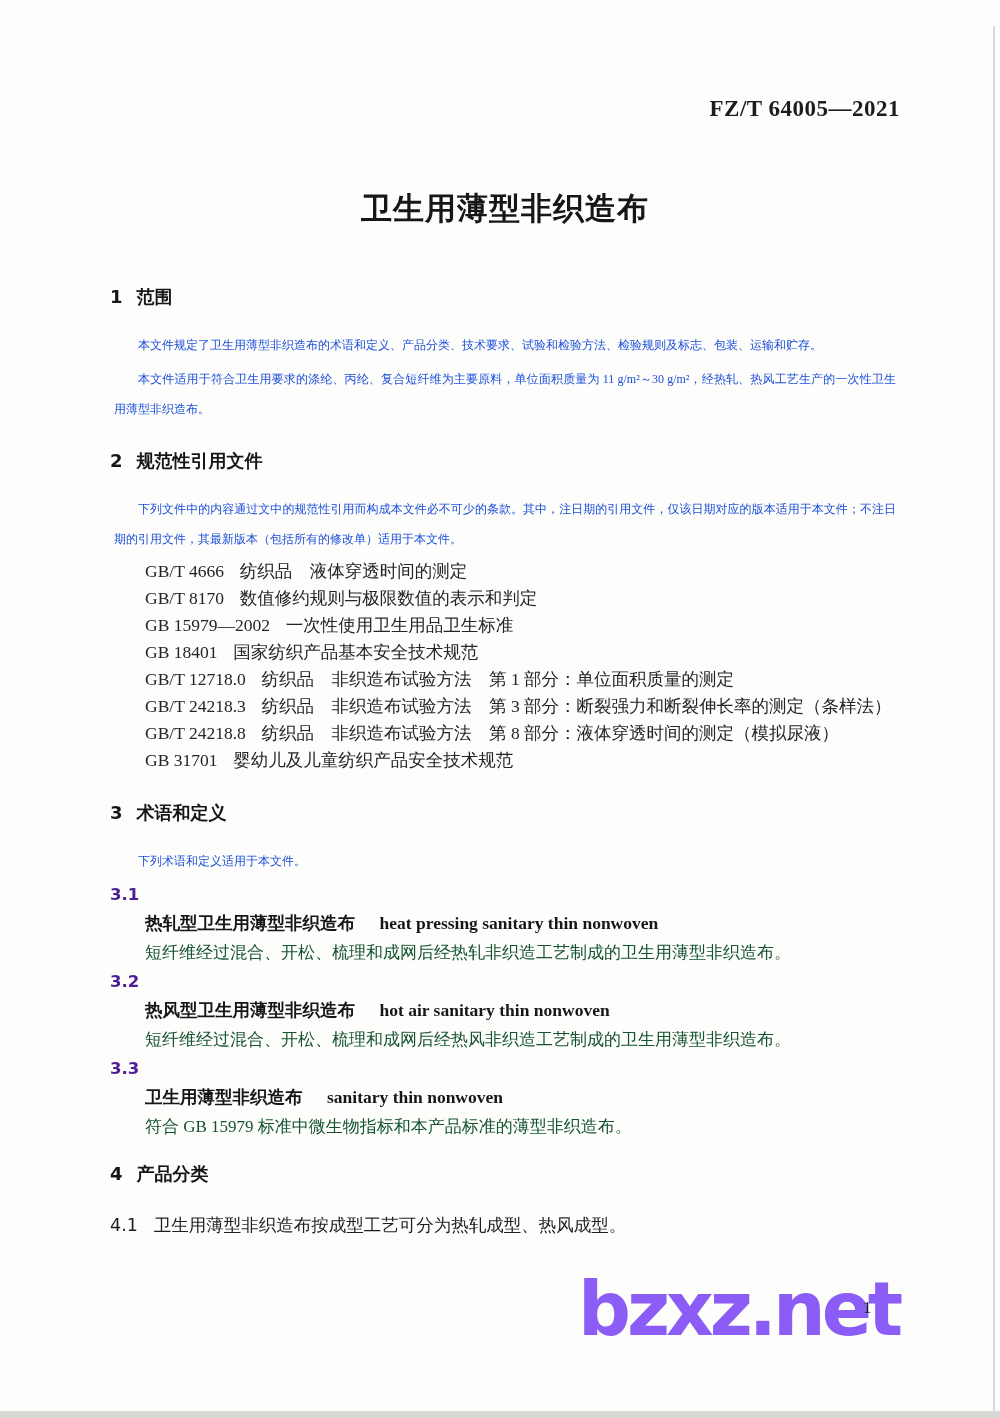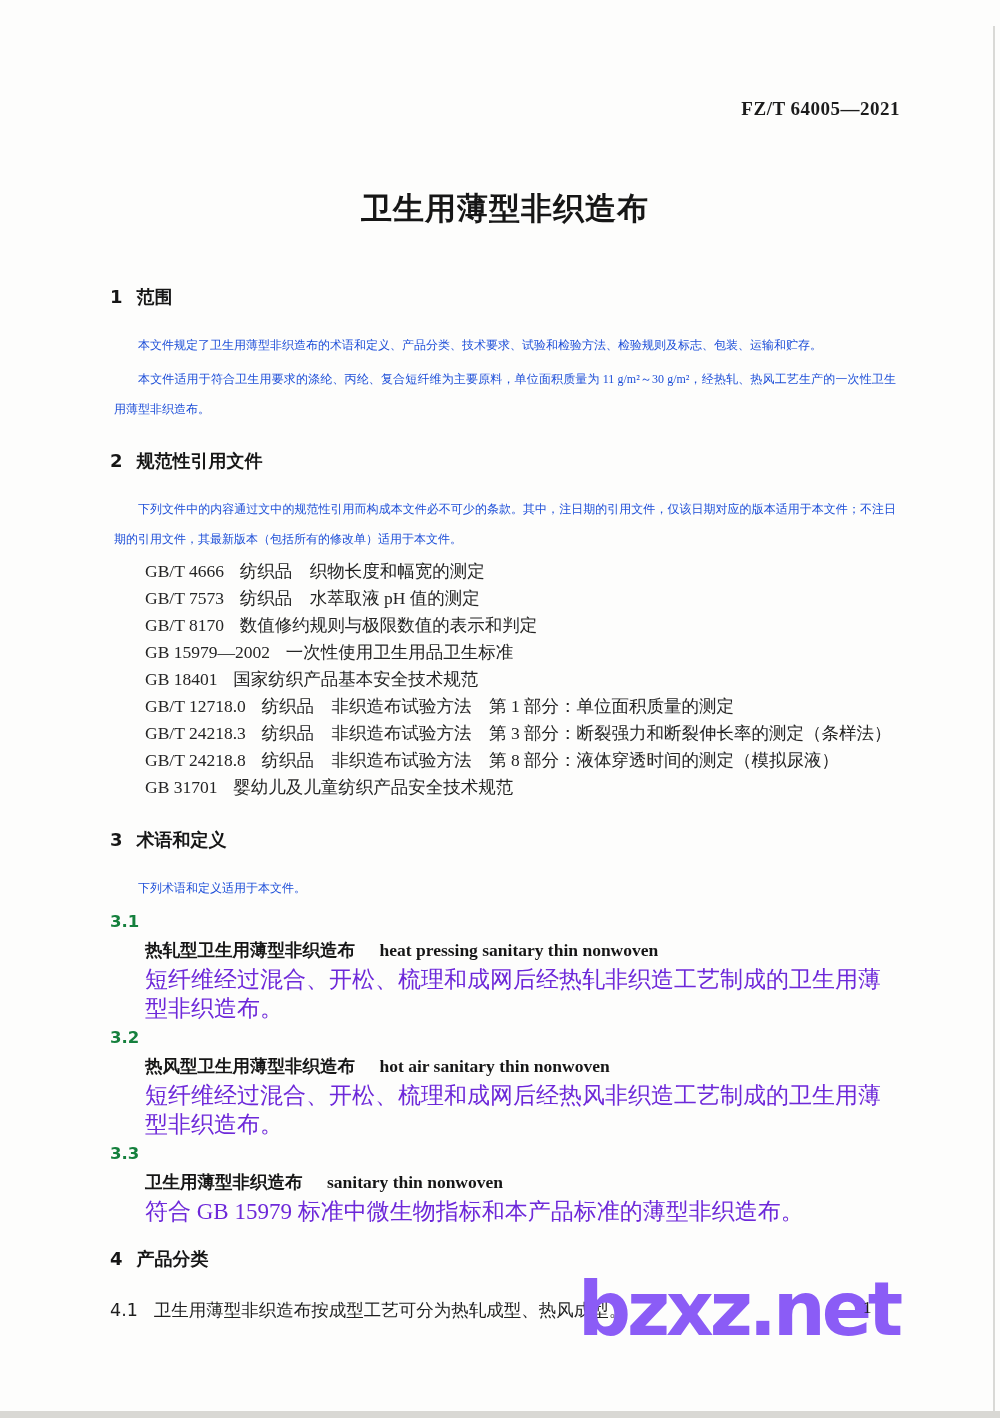--- a/index.html
+++ b/index.html
@@ -11,21 +11,21 @@
     font-family:"Liberation Serif","DejaVu Serif",serif;
     overflow:hidden;
   }
   .content { padding:0 100px 0 110px; }
 
   .doc-code {
     padding-top:98px;
     text-align:right;
     font-family:"Liberation Serif","DejaVu Serif",serif;
     font-weight:700;
-    font-size:19px;
+    font-size:23px;
     line-height:22px;
     letter-spacing:0.5px;
     color:#1c1c1c;
   }
 
   .doc-title {
     margin-top:68px;
     text-align:center;
     font-family:"DejaVu Sans","Liberation Sans",sans-serif;
     font-weight:700;
@@ -63,42 +63,42 @@
   .ref-list { margin-top:4px; padding-left:35px; }
   .ref-line { font-size:17.5px; line-height:27px; color:#242424; white-space:nowrap; }
   .ref-code { margin-right:0.9em; }
 
   .terms { margin-top:2px; }
   .term-num {
     font-family:"DejaVu Sans","Liberation Sans",sans-serif;
     font-weight:600;
     font-size:16.5px;
     line-height:29px;
-    color:#15803d;
+    color:#4c1d95;
   }
   .term-line {
     padding-left:35px;
     font-size:17.5px;
     line-height:29px;
     font-weight:700;
   }
   .term-zh {
     font-family:"DejaVu Sans","Liberation Sans",sans-serif;
     color:#161616;
     margin-right:1.4em;
   }
   .term-en {
     font-family:"Liberation Serif","DejaVu Serif",serif;
     color:#161616;
   }
   .term-def {
     padding-left:35px;
-    font-size:23px;
-    line-height:29px;
-    color:#6d28d9;
+    font-size:17px;
+    line-height:29px;
+    color:#14532d;
   }
 
   .clause {
     margin-top:24px;
     font-family:"DejaVu Sans","Liberation Sans",sans-serif;
     font-size:17.5px;
     line-height:29px;
     color:#1e1e1e;
   }
   .clause-num { font-weight:400; margin-right:16px; }
@@ -149,22 +149,21 @@
     <h2 class="sec-h mt-s1"><span class="sec-num">1</span><span>范围</span></h2>
 
     <p class="para">本文件规定了卫生用薄型非织造布的术语和定义、产品分类、技术要求、试验和检验方法、检验规则及标志、包装、运输和贮存。</p>
     <p class="para">本文件适用于符合卫生用要求的涤纶、丙纶、复合短纤维为主要原料，单位面积质量为 11 g/m²～30 g/m²，经热轧、热风工艺生产的一次性卫生用薄型非织造布。</p>
 
     <h2 class="sec-h mt-s2"><span class="sec-num">2</span><span>规范性引用文件</span></h2>
 
     <p class="para">下列文件中的内容通过文中的规范性引用而构成本文件必不可少的条款。其中，注日期的引用文件，仅该日期对应的版本适用于本文件；不注日期的引用文件，其最新版本（包括所有的修改单）适用于本文件。</p>
 
     <div class="ref-list">
-      <div class="ref-line"><span class="ref-code">GB/T 4666</span><span>纺织品　织物长度和幅宽的测定</span></div>
-      <div class="ref-line"><span class="ref-code">GB/T 7573</span><span>纺织品　水萃取液 pH 值的测定</span></div>
+      <div class="ref-line"><span class="ref-code">GB/T 4666</span><span>纺织品　液体穿透时间的测定</span></div>
       <div class="ref-line"><span class="ref-code">GB/T 8170</span><span>数值修约规则与极限数值的表示和判定</span></div>
       <div class="ref-line"><span class="ref-code">GB 15979—2002</span><span>一次性使用卫生用品卫生标准</span></div>
       <div class="ref-line"><span class="ref-code">GB 18401</span><span>国家纺织产品基本安全技术规范</span></div>
       <div class="ref-line"><span class="ref-code">GB/T 12718.0</span><span>纺织品　非织造布试验方法　第 1 部分：单位面积质量的测定</span></div>
       <div class="ref-line"><span class="ref-code">GB/T 24218.3</span><span>纺织品　非织造布试验方法　第 3 部分：断裂强力和断裂伸长率的测定（条样法）</span></div>
       <div class="ref-line"><span class="ref-code">GB/T 24218.8</span><span>纺织品　非织造布试验方法　第 8 部分：液体穿透时间的测定（模拟尿液）</span></div>
       <div class="ref-line"><span class="ref-code">GB 31701</span><span>婴幼儿及儿童纺织产品安全技术规范</span></div>
     </div>
 
     <h2 class="sec-h mt-s3"><span class="sec-num">3</span><span>术语和定义</span></h2>

